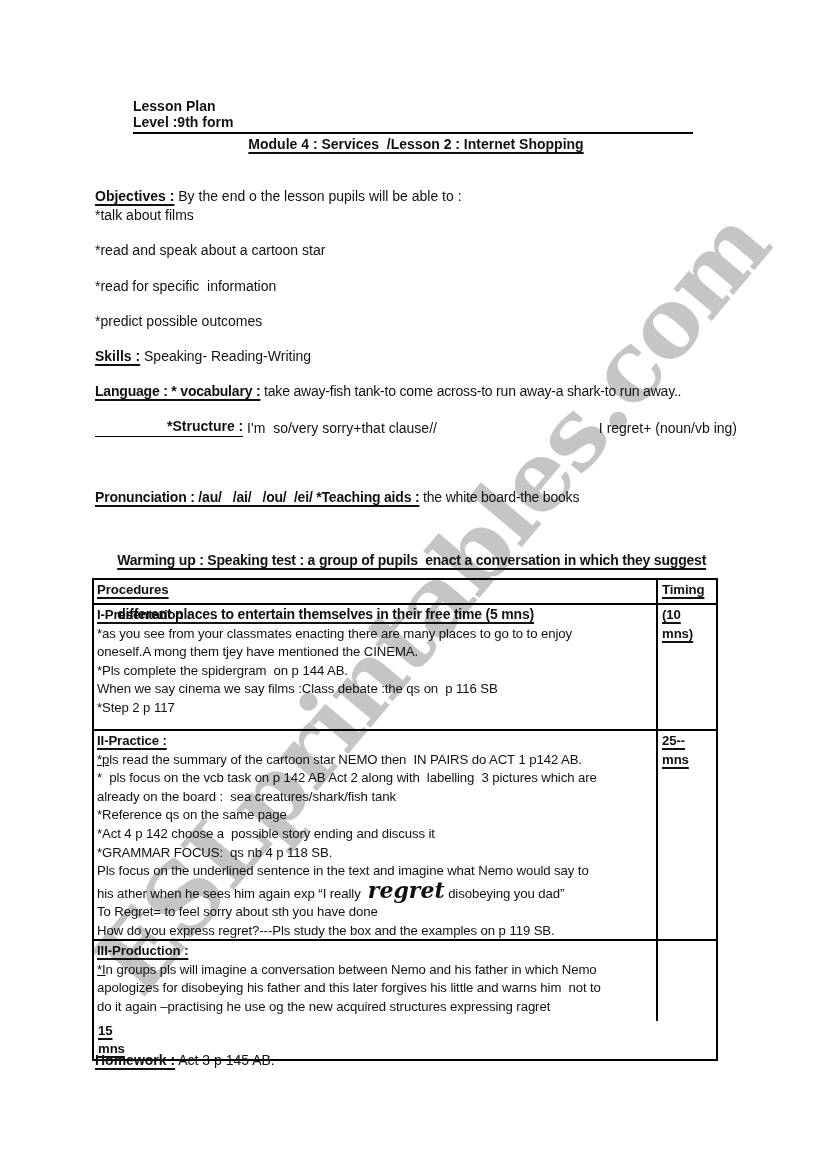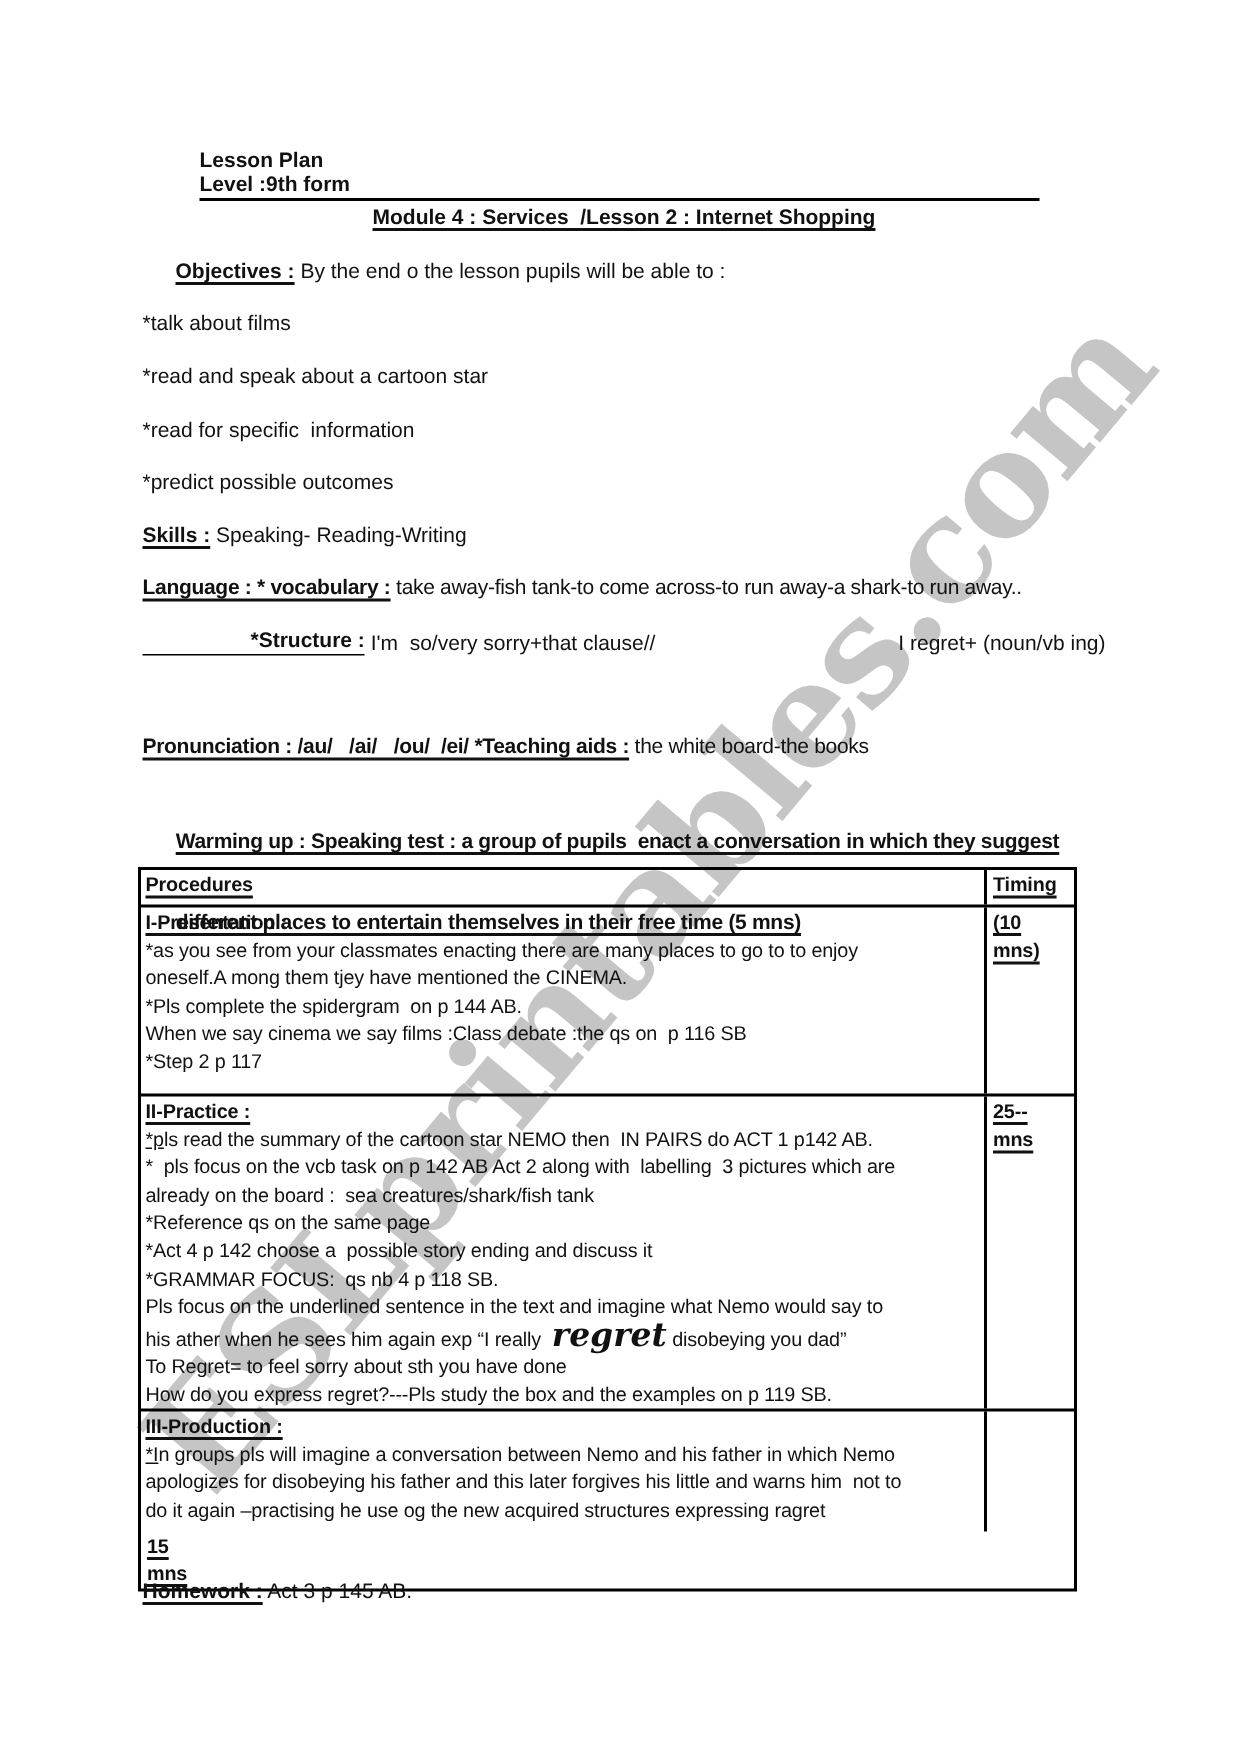--- a/index.html
+++ b/index.html
@@ -61,21 +61,21 @@
 
   <div class="content">
 
     <div class="topline">
       <span>Lesson Plan</span>
       <span>Level :9th form</span>
     </div>
 
     <div class="abs module-title u" style="top:135px;">Module 4 : Services  /Lesson 2 : Internet Shopping</div>
 
-    <div class="abs" style="top:171px;margin-left:22px;"><span class="b u">Objectives :</span><span> By the end o the lesson pupils will be able to :</span></div>
+    <div class="abs" style="top:187px;"><span class="b u">Objectives :</span><span> By the end o the lesson pupils will be able to :</span></div>
 
     <div class="abs" style="top:206px;">*talk about films</div>
     <div class="abs" style="top:241px;">*read and speak about a cartoon star</div>
     <div class="abs" style="top:277px;">*read for specific  information</div>
     <div class="abs" style="top:312px;">*predict possible outcomes</div>
 
     <div class="abs" style="top:347px;"><span class="b u">Skills :</span><span> Speaking- Reading-Writing</span></div>
 
     <div class="abs" style="top:382px; letter-spacing:-0.2px;"><span class="b u">Language : * vocabulary :</span><span> take away-fish tank-to come across-to run away-a shark-to run away..</span></div>
 

